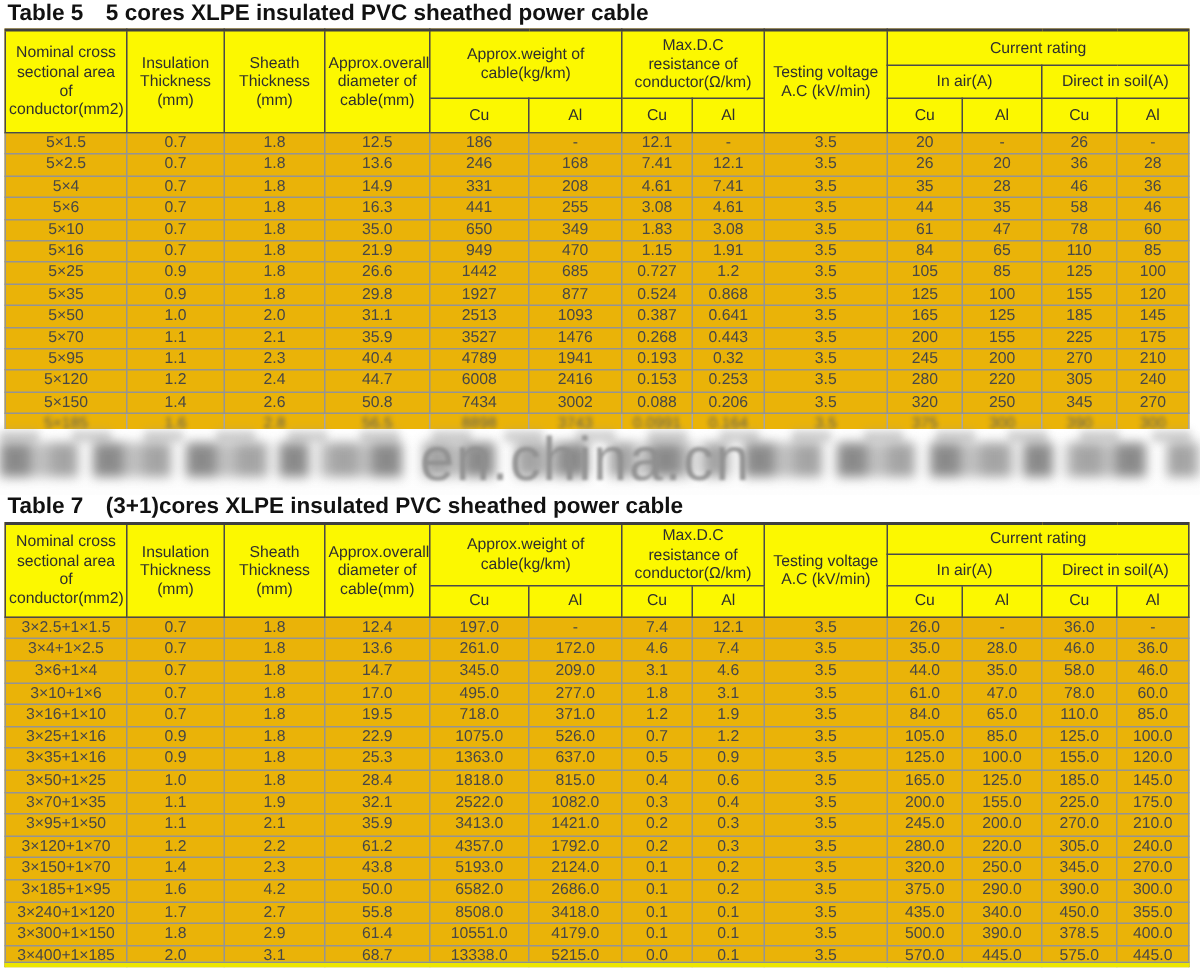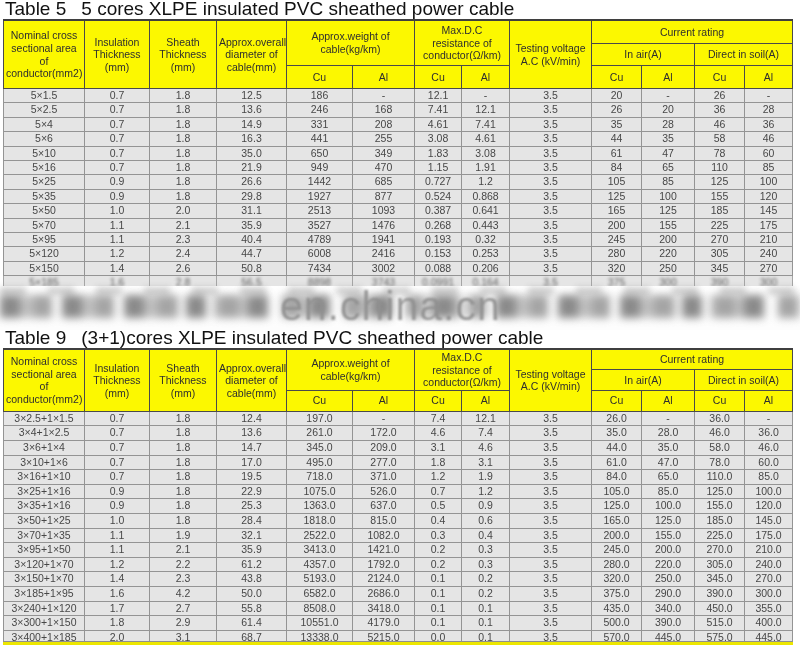--- a/index.html
+++ b/index.html
@@ -6,29 +6,29 @@
   body {
     width:800px; height:645px;
     background:#ffffff;
     font-family:"Liberation Sans", sans-serif;
     overflow:hidden;
   }
   .page { position:relative; width:800px; height:645px; background:var(--page-bg,#fff); overflow:hidden; }
 
   .tbl-title {
     position:absolute; left:5px; height:19px; line-height:18px;
-    font-weight:normal; font-size:19px; color:var(--title-color,#111);
+    font-weight:bold; font-size:15px; color:var(--title-color,#111);
     white-space:nowrap;
   }
   .t-label { margin-right:15px; }
 
   table.spec-table {
     position:absolute; left:3px; width:790px;
     border-collapse:collapse; table-layout:fixed;
-    background:#e5e5e5;
+    background:#eab308;
     border:1px solid #5a5a5a; border-top:2px solid #3f3f3f;
   }
   .spec-table th {
     background:var(--header-bg,#fcf800);
     border:1px solid #4a4a4a;
     font-weight:normal; font-size:10.5px; color:#2e2e2e;
     line-height:1.2; padding:1px 2px; text-align:center;
   }
   .spec-table td {
     border:1px solid #949494;
@@ -343,21 +343,21 @@
       </tbody>
   </table>
 
   <div class="blur-band">
     <div class="smudge smudge-b"></div>
     <div class="smudge smudge-a"></div>
     <div class="watermark">en.china.cn</div>
   </div>
 
   <div class="tbl-title" style="top:329px">
-    <span class="t-label">Table 9</span><span class="t-text">(3+1)cores XLPE insulated PVC sheathed power cable</span>
+    <span class="t-label">Table 7</span><span class="t-text">(3+1)cores XLPE insulated PVC sheathed power cable</span>
   </div>
 
   <table class="spec-table t6" style="top:348px">
     <colgroup>
       <col class="c1">
         <col class="c2">
         <col class="c3">
         <col class="c4">
         <col class="c5">
         <col class="c6">
@@ -611,21 +611,21 @@
           <td>1.8</td>
           <td>2.9</td>
           <td>61.4</td>
           <td>10551.0</td>
           <td>4179.0</td>
           <td>0.1</td>
           <td>0.1</td>
           <td>3.5</td>
           <td>500.0</td>
           <td>390.0</td>
-          <td>515.0</td>
+          <td>378.5</td>
           <td>400.0</td>
         </tr>
         <tr>
           <td>3×400+1×185</td>
           <td>2.0</td>
           <td>3.1</td>
           <td>68.7</td>
           <td>13338.0</td>
           <td>5215.0</td>
           <td>0.0</td>

